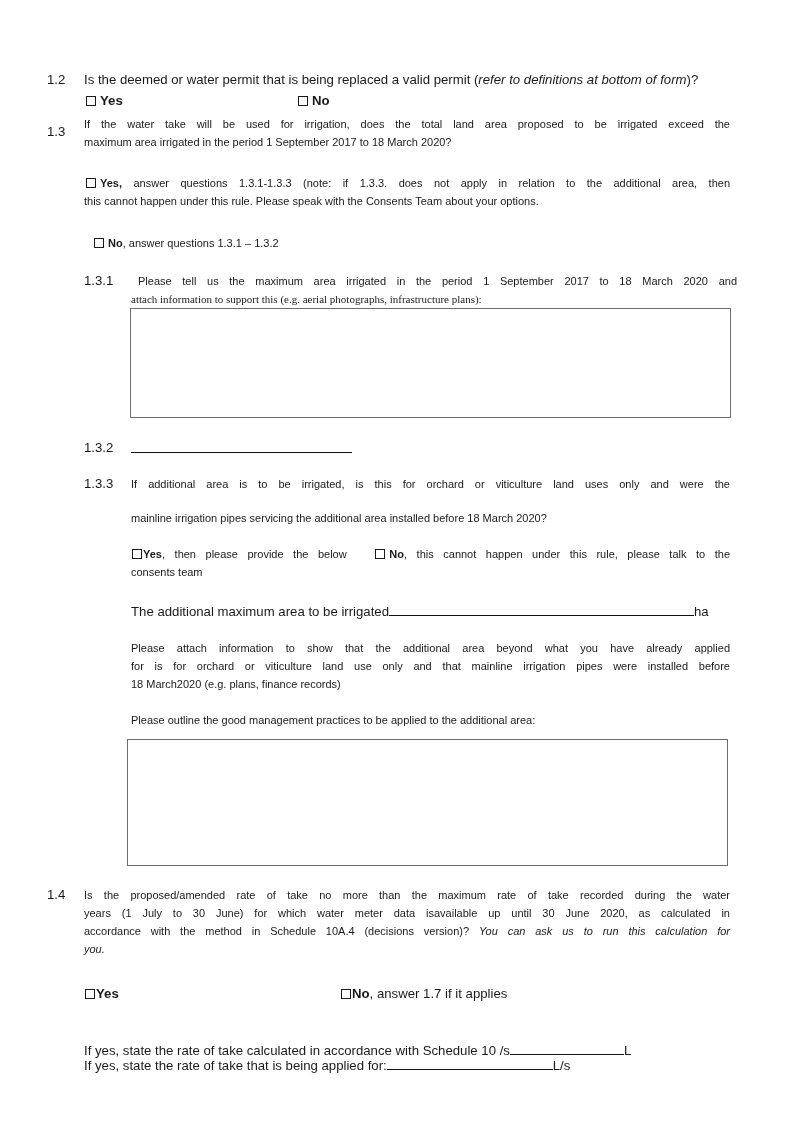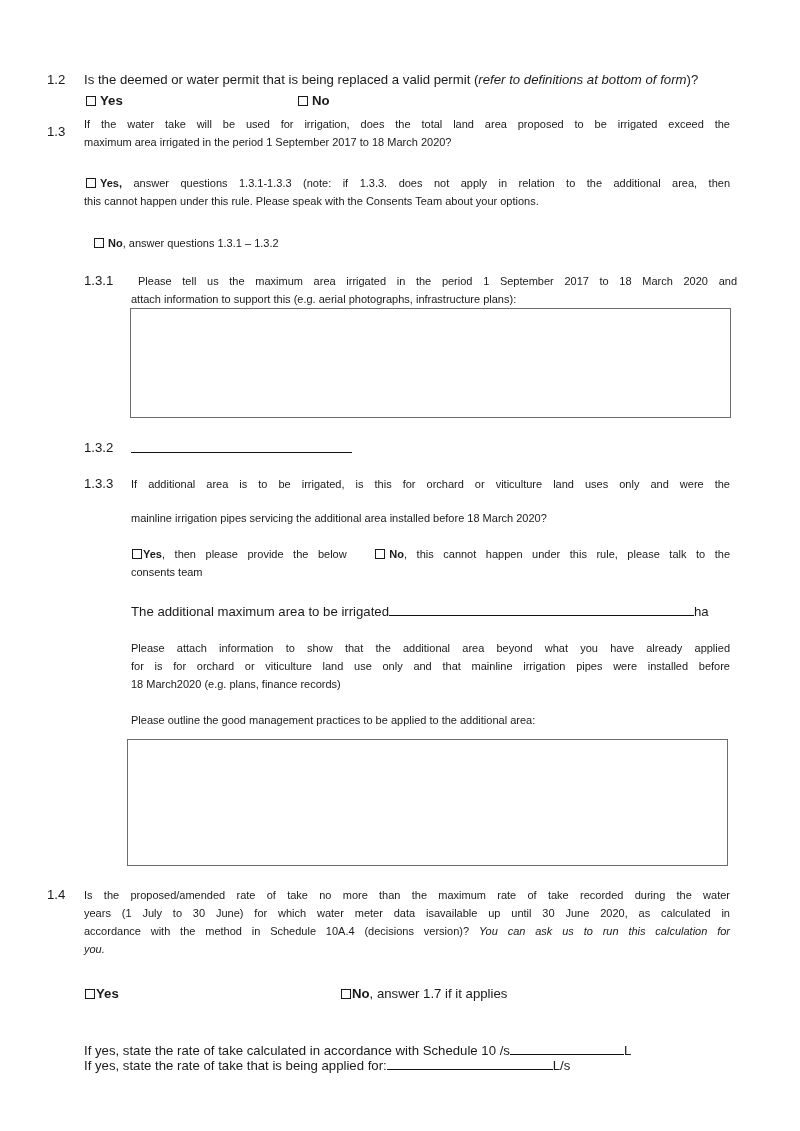--- a/index.html
+++ b/index.html
@@ -36,21 +36,21 @@
   <span class="cb"></span><b>Yes,</b><span> answer questions 1.3.1-1.3.3 (note: if 1.3.3. does not apply in relation to the additional area, then</span>
 </div>
 <div class="line" style="left:84px; top:192px;">this cannot happen under this rule. Please speak with the Consents Team about your options.</div>
 
 <div class="line" style="left:94px; top:234px;">
   <span class="cb"></span><b>No</b><span>, answer questions 1.3.1 – 1.3.2</span>
 </div>
 
 <span class="num" style="left:84px; top:273px;">1.3.1</span>
 <div class="line" style="left:138px; top:272px; width:599px; text-align:justify; text-align-last:justify;">Please tell us the maximum area irrigated in the period 1 September 2017 to 18 March 2020 and</div>
-<div class="line" style="left:131px; top:290px;">attach information to support this (e.g. aerial photographs, infrastructure plans):</div>
+<div class="line" style="left:131px; top:290px;font-family:Liberation Serif, serif;">attach information to support this (e.g. aerial photographs, infrastructure plans):</div>
 <div class="textbox" style="left:130px; top:308px; width:601px; height:110px;"></div>
 
 <span class="num" style="left:84px; top:440px;">1.3.2</span>
 <div class="abs" style="left:131px; top:440px;">
   <span class="blank" style="width:221px;"></span>
 </div>
 
 <span class="num" style="left:84px; top:476px;">1.3.3</span>
 <div class="line" style="left:131px; top:475px; width:599px; text-align:justify; text-align-last:justify;">If additional area is to be irrigated, is this for orchard or viticulture land uses only and were the</div>
 <div class="line" style="left:131px; top:509px;text-align:center;">mainline irrigation pipes servicing the additional area installed before 18 March 2020?</div>

